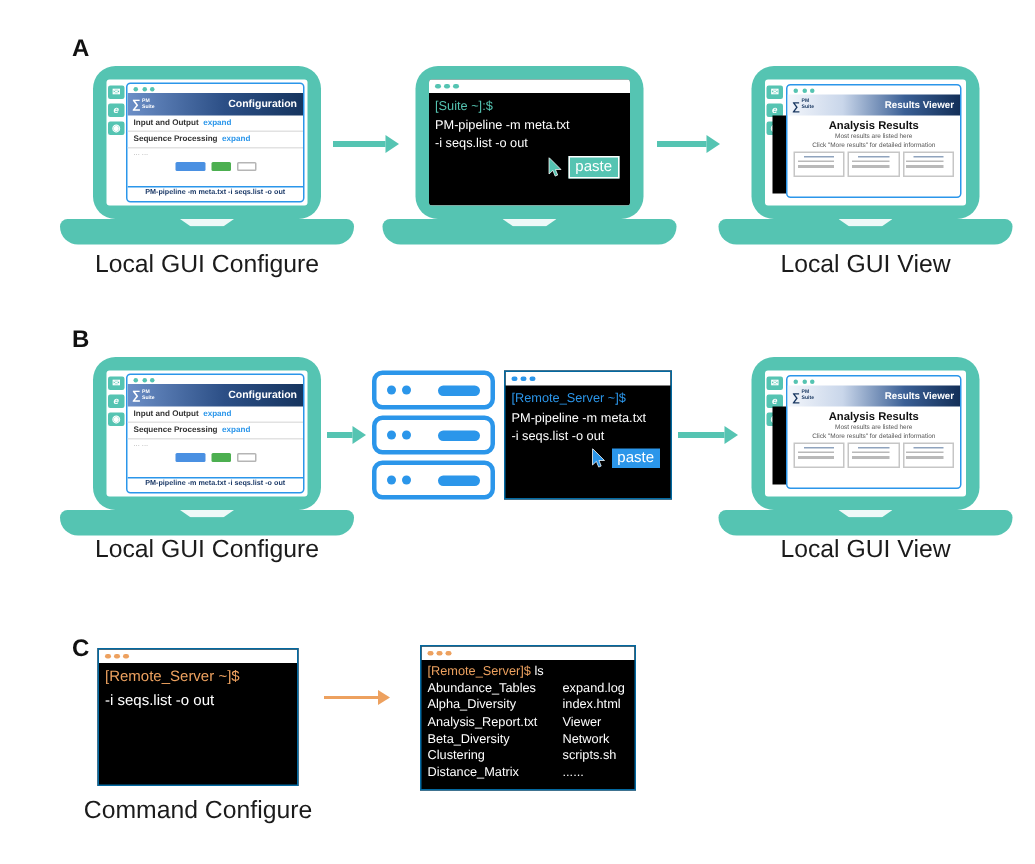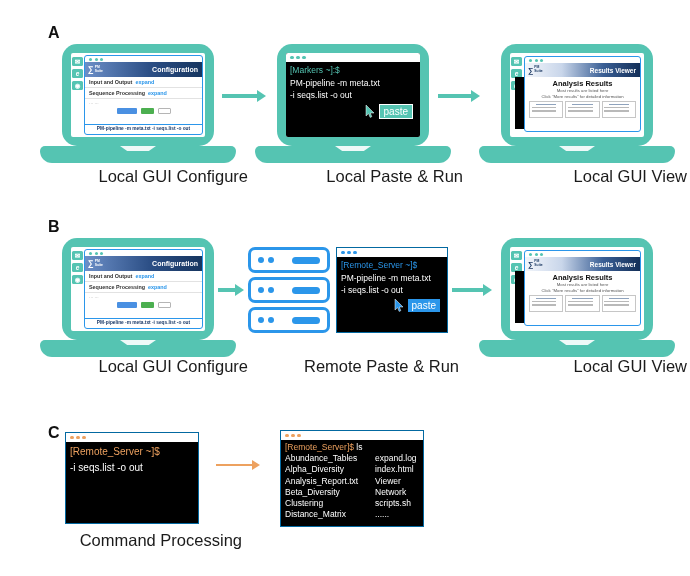--- a/index.html
+++ b/index.html
@@ -4,21 +4,21 @@
 <style>
   :root{
     --teal:#55c4b2; --blue:#2b96ea; --orange:#eda15f; --navy:#16355f;
   }
   *{margin:0;padding:0;box-sizing:border-box}
   html,body{background:#fff}
   #canvas{position:relative;width:690px;height:576px;background:#fff;overflow:hidden;
           font-family:"Liberation Sans",sans-serif;}
 
   .panel-letter{position:absolute;font-size:16px;font-weight:bold;color:#111}
-  .flow-label{position:absolute;font-size:16.5px;color:#1b1b1b;text-align:right;width:220px}
+  .flow-label{position:absolute;font-size:16.5px;color:#1b1b1b;text-align:center;width:220px}
 
   
   .laptop{position:absolute;width:196px}
   .lap-screen{width:152px;height:102px;margin:0 auto;background:var(--teal);
               border-radius:15px;padding:9px 9px;}
   .lap-inner{width:100%;height:100%;background:#fff;border-radius:2px;position:relative;overflow:hidden}
   .lap-base{width:196px;height:17px;background:var(--teal);border-radius:5px 5px 12px 12px;position:relative}
   .lap-base::before{content:"";position:absolute;left:50%;top:0;transform:translateX(-50%);
                     width:36px;height:5px;background:#fff;
                     clip-path:polygon(0 0,100% 0,80% 100%,20% 100%);opacity:.9}
@@ -158,21 +158,21 @@
   <div class="laptop" style="left:255px;top:44px">
     <div class="lap-screen">
       <div class="lap-inner">
         <div class="term theme-teal" style="width:100%;height:100%">
           <div class="t-top">
               <i class="t-dot"></i>
               <i class="t-dot"></i>
               <i class="t-dot"></i>
             </div>
           <div class="t-body">
-            <div class="t-line prompt">[Markers ~]:$</div>
+            <div class="t-line prompt">[Suite ~]:$</div>
             <div class="t-line">PM-pipeline -m meta.txt</div>
             <div class="t-line">-i seqs.list -o out</div>
             <div class="paste-row">
               <span class="cursor">
                 <svg width="11" height="13" viewBox="0 0 11 13">
                     <path d="M1,0 L1,11 L3.6,8.6 L5.1,12.4 L6.8,11.7 L5.3,8 L9,8 Z" fill="currentColor" stroke="#fff" stroke-width="0.5"></path>
                   </svg>
               </span>
               <span class="paste-btn">paste</span>
             </div>
@@ -231,21 +231,20 @@
                 <div class="rbar"></div>
               </div>
           </div>
         </div>
       </div>
     </div>
     <div class="lap-base"></div>
   </div>
 
   <div class="flow-label" style="left:28px;top:167px">Local GUI Configure</div>
-  <div class="flow-label" style="left:243px;top:167px">Local Paste &amp; Run</div>
   <div class="flow-label" style="left:467px;top:167px">Local GUI View</div>
 
   <div class="panel-letter" style="left:48px;top:218px">B</div>
 
   <div class="laptop" style="left:40px;top:238px">
     <div class="lap-screen">
       <div class="lap-inner">
         <div class="icon-strip">
           <div class="d-icon">✉</div>
           <div class="d-icon" style="font-style:italic">e</div>
@@ -378,21 +377,20 @@
                 <div class="rbar"></div>
               </div>
           </div>
         </div>
       </div>
     </div>
     <div class="lap-base"></div>
   </div>
 
   <div class="flow-label" style="left:28px;top:357px">Local GUI Configure</div>
-  <div class="flow-label" style="left:239px;top:357px">Remote Paste &amp; Run</div>
   <div class="flow-label" style="left:467px;top:357px">Local GUI View</div>
 
   <div class="panel-letter" style="left:48px;top:424px">C</div>
 
   <div class="term theme-orange boxed" style="left:65px;top:432px;width:134px;height:92px">
     <div class="t-top">
         <i class="t-dot"></i>
         <i class="t-dot"></i>
         <i class="t-dot"></i>
       </div>
@@ -438,15 +436,15 @@
         <span class="ls-left">Clustering</span>
           <span>scripts.sh</span>
       </div>
       <div class="ls-row">
         <span class="ls-left">Distance_Matrix</span>
           <span>......</span>
       </div>
     </div>
   </div>
 
-  <div class="flow-label" style="left:22px;top:531px">Command Processing</div>
+  <div class="flow-label" style="left:22px;top:531px">Command Configure</div>
 
 </div>
 
 </body></html>

